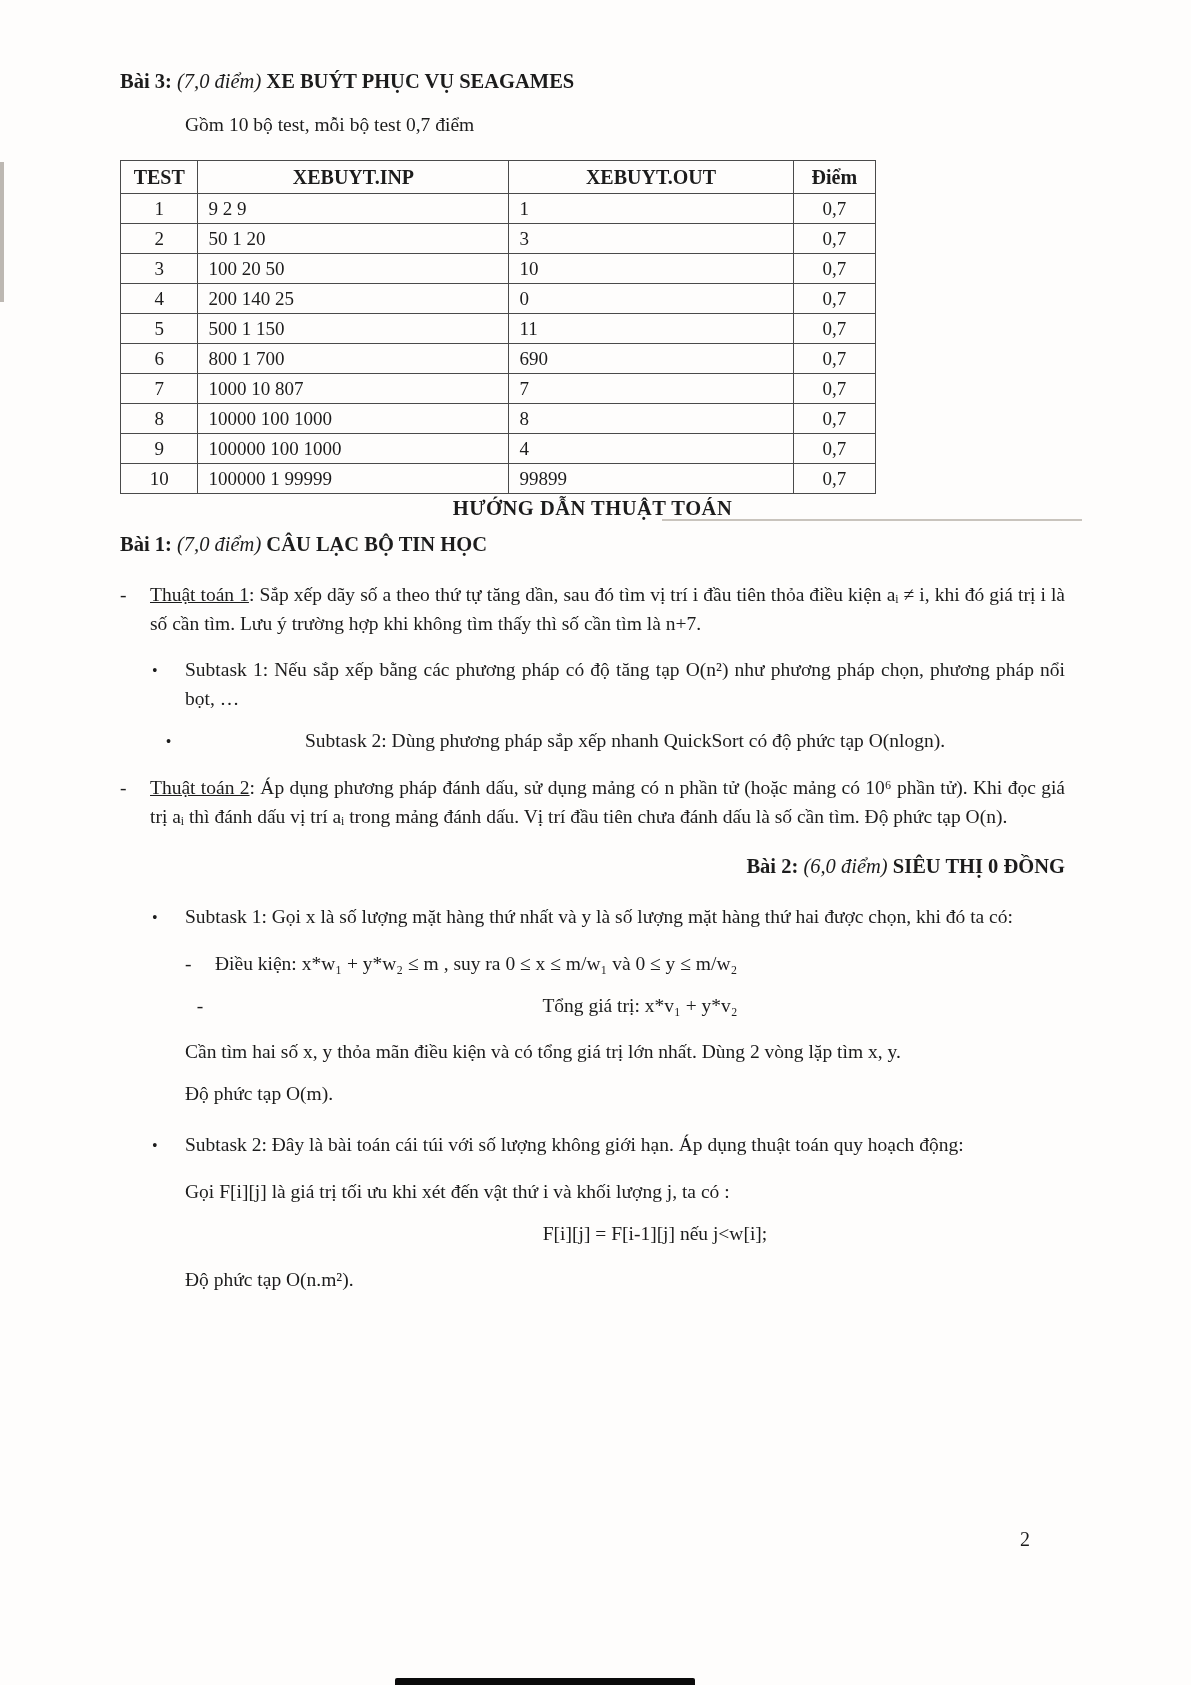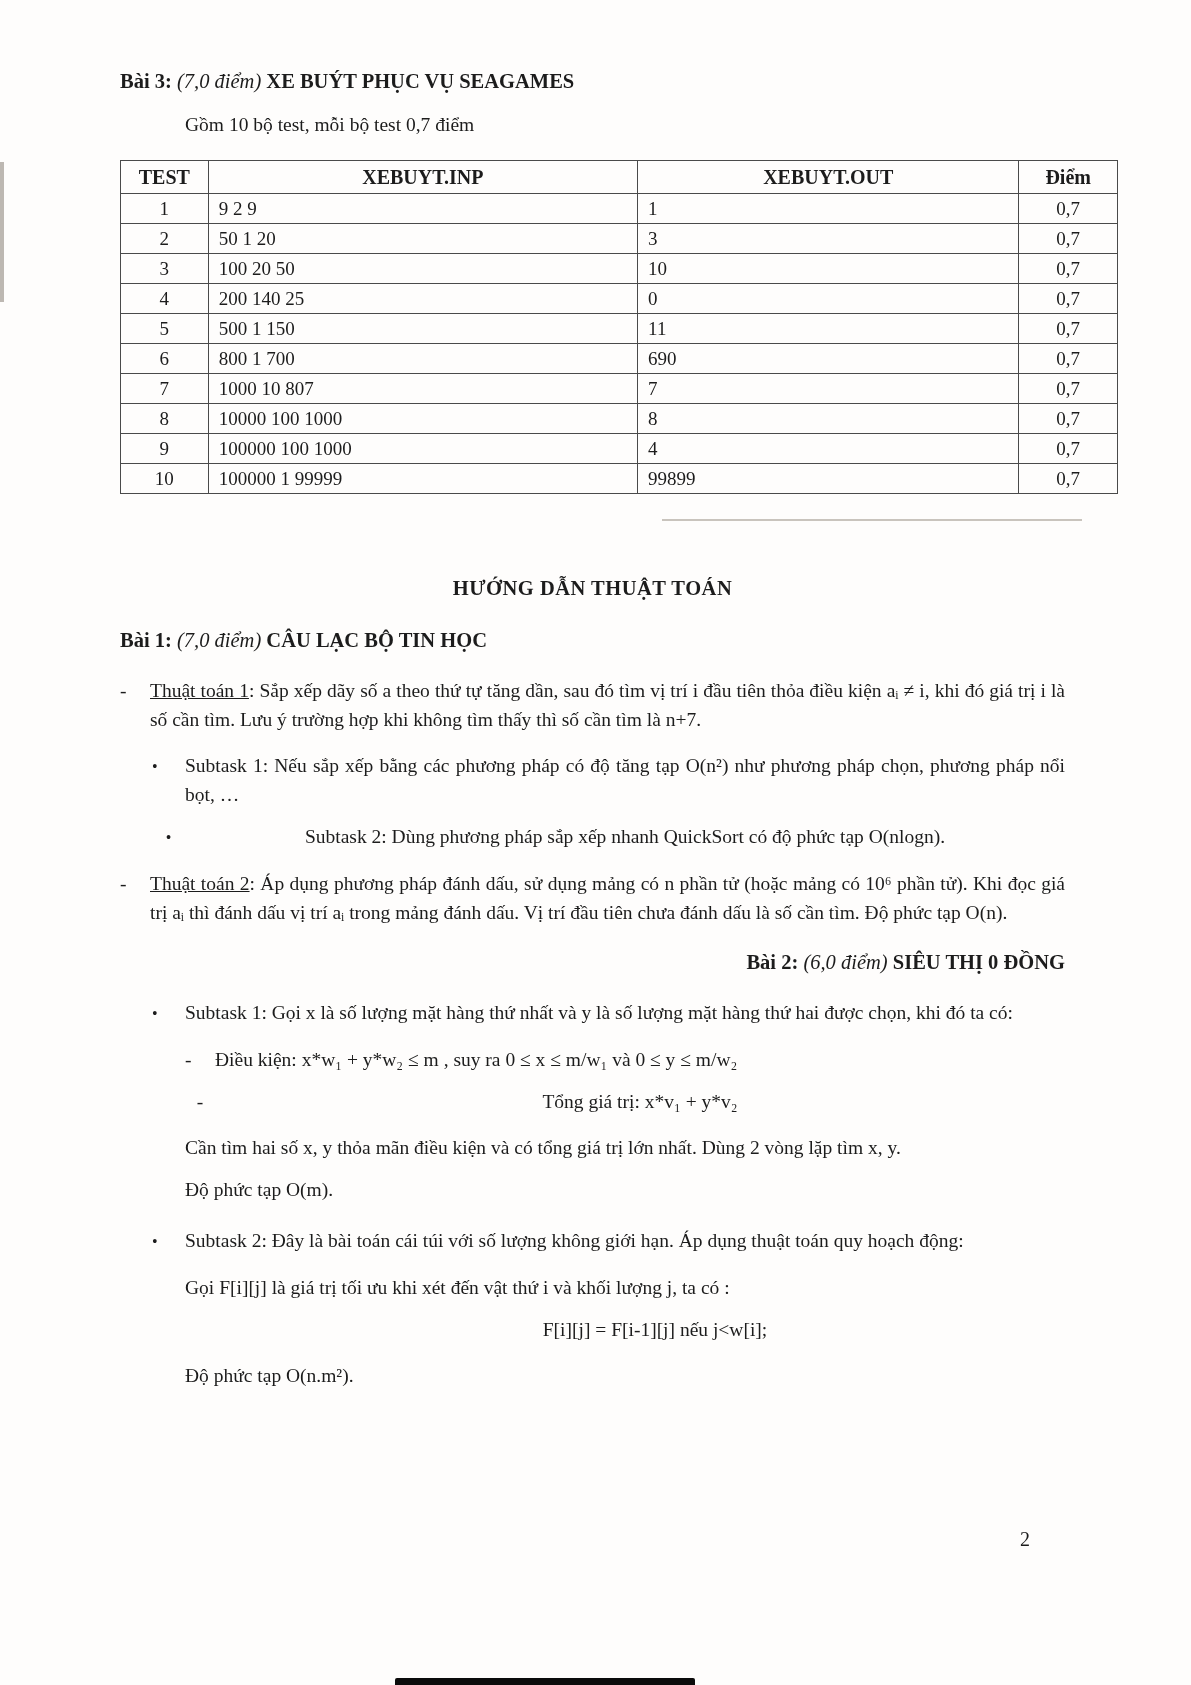--- a/index.html
+++ b/index.html
@@ -24,44 +24,43 @@
   .b { font-weight: bold; }
   .i { font-style: italic; }
   .u { text-decoration: underline; }
   .heading-line { font-size: 20.5px; line-height: 27px; }
   .subtitle { margin-top: 15px; padding-left: 65px; }
 
   
   table.tests {
     margin-top: 21px;
     border-collapse: collapse;
-    width: 998px;
+    width: 756px;
     font-size: 19px;
   }
   table.tests th, table.tests td {
     border: 1px solid #4a4a4a;
     height: 28px;
     padding: 0 10px;
     vertical-align: middle;
   }
   table.tests th { height: 33px; font-size: 20px; }
   table.tests .c { text-align: center; }
   table.tests col.col-test { width: 80px; }
   table.tests col.col-inp  { width: 392px; }
   table.tests col.col-out  { width: 348px; }
   table.tests col.col-diem { width: 90px; }
 
   .section-heading {
-    margin-top: 80px;
     text-align: center;
     font-weight: bold;
     font-size: 20.5px;
     letter-spacing: 0.5px;
   }
-  .bai-heading { margin-top: 24px; font-size: 20.5px; }
+  .bai-heading { margin-top: 8px; font-size: 20.5px; }
   .bai-heading.second { margin-top: 22px; text-align: right; }
 
   .li { display: flex; text-align: justify; }
   .li .marker { flex: none; width: 30px; }
   .li .marker.bullet { width: 33px; font-size: 16px; padding-top: 1px; }
   .li .li-text { flex: 1 1 auto; }
 
   .l1 { padding-left: 0; }
   .l2 { padding-left: 32px; }
   .l3 { padding-left: 65px; }

